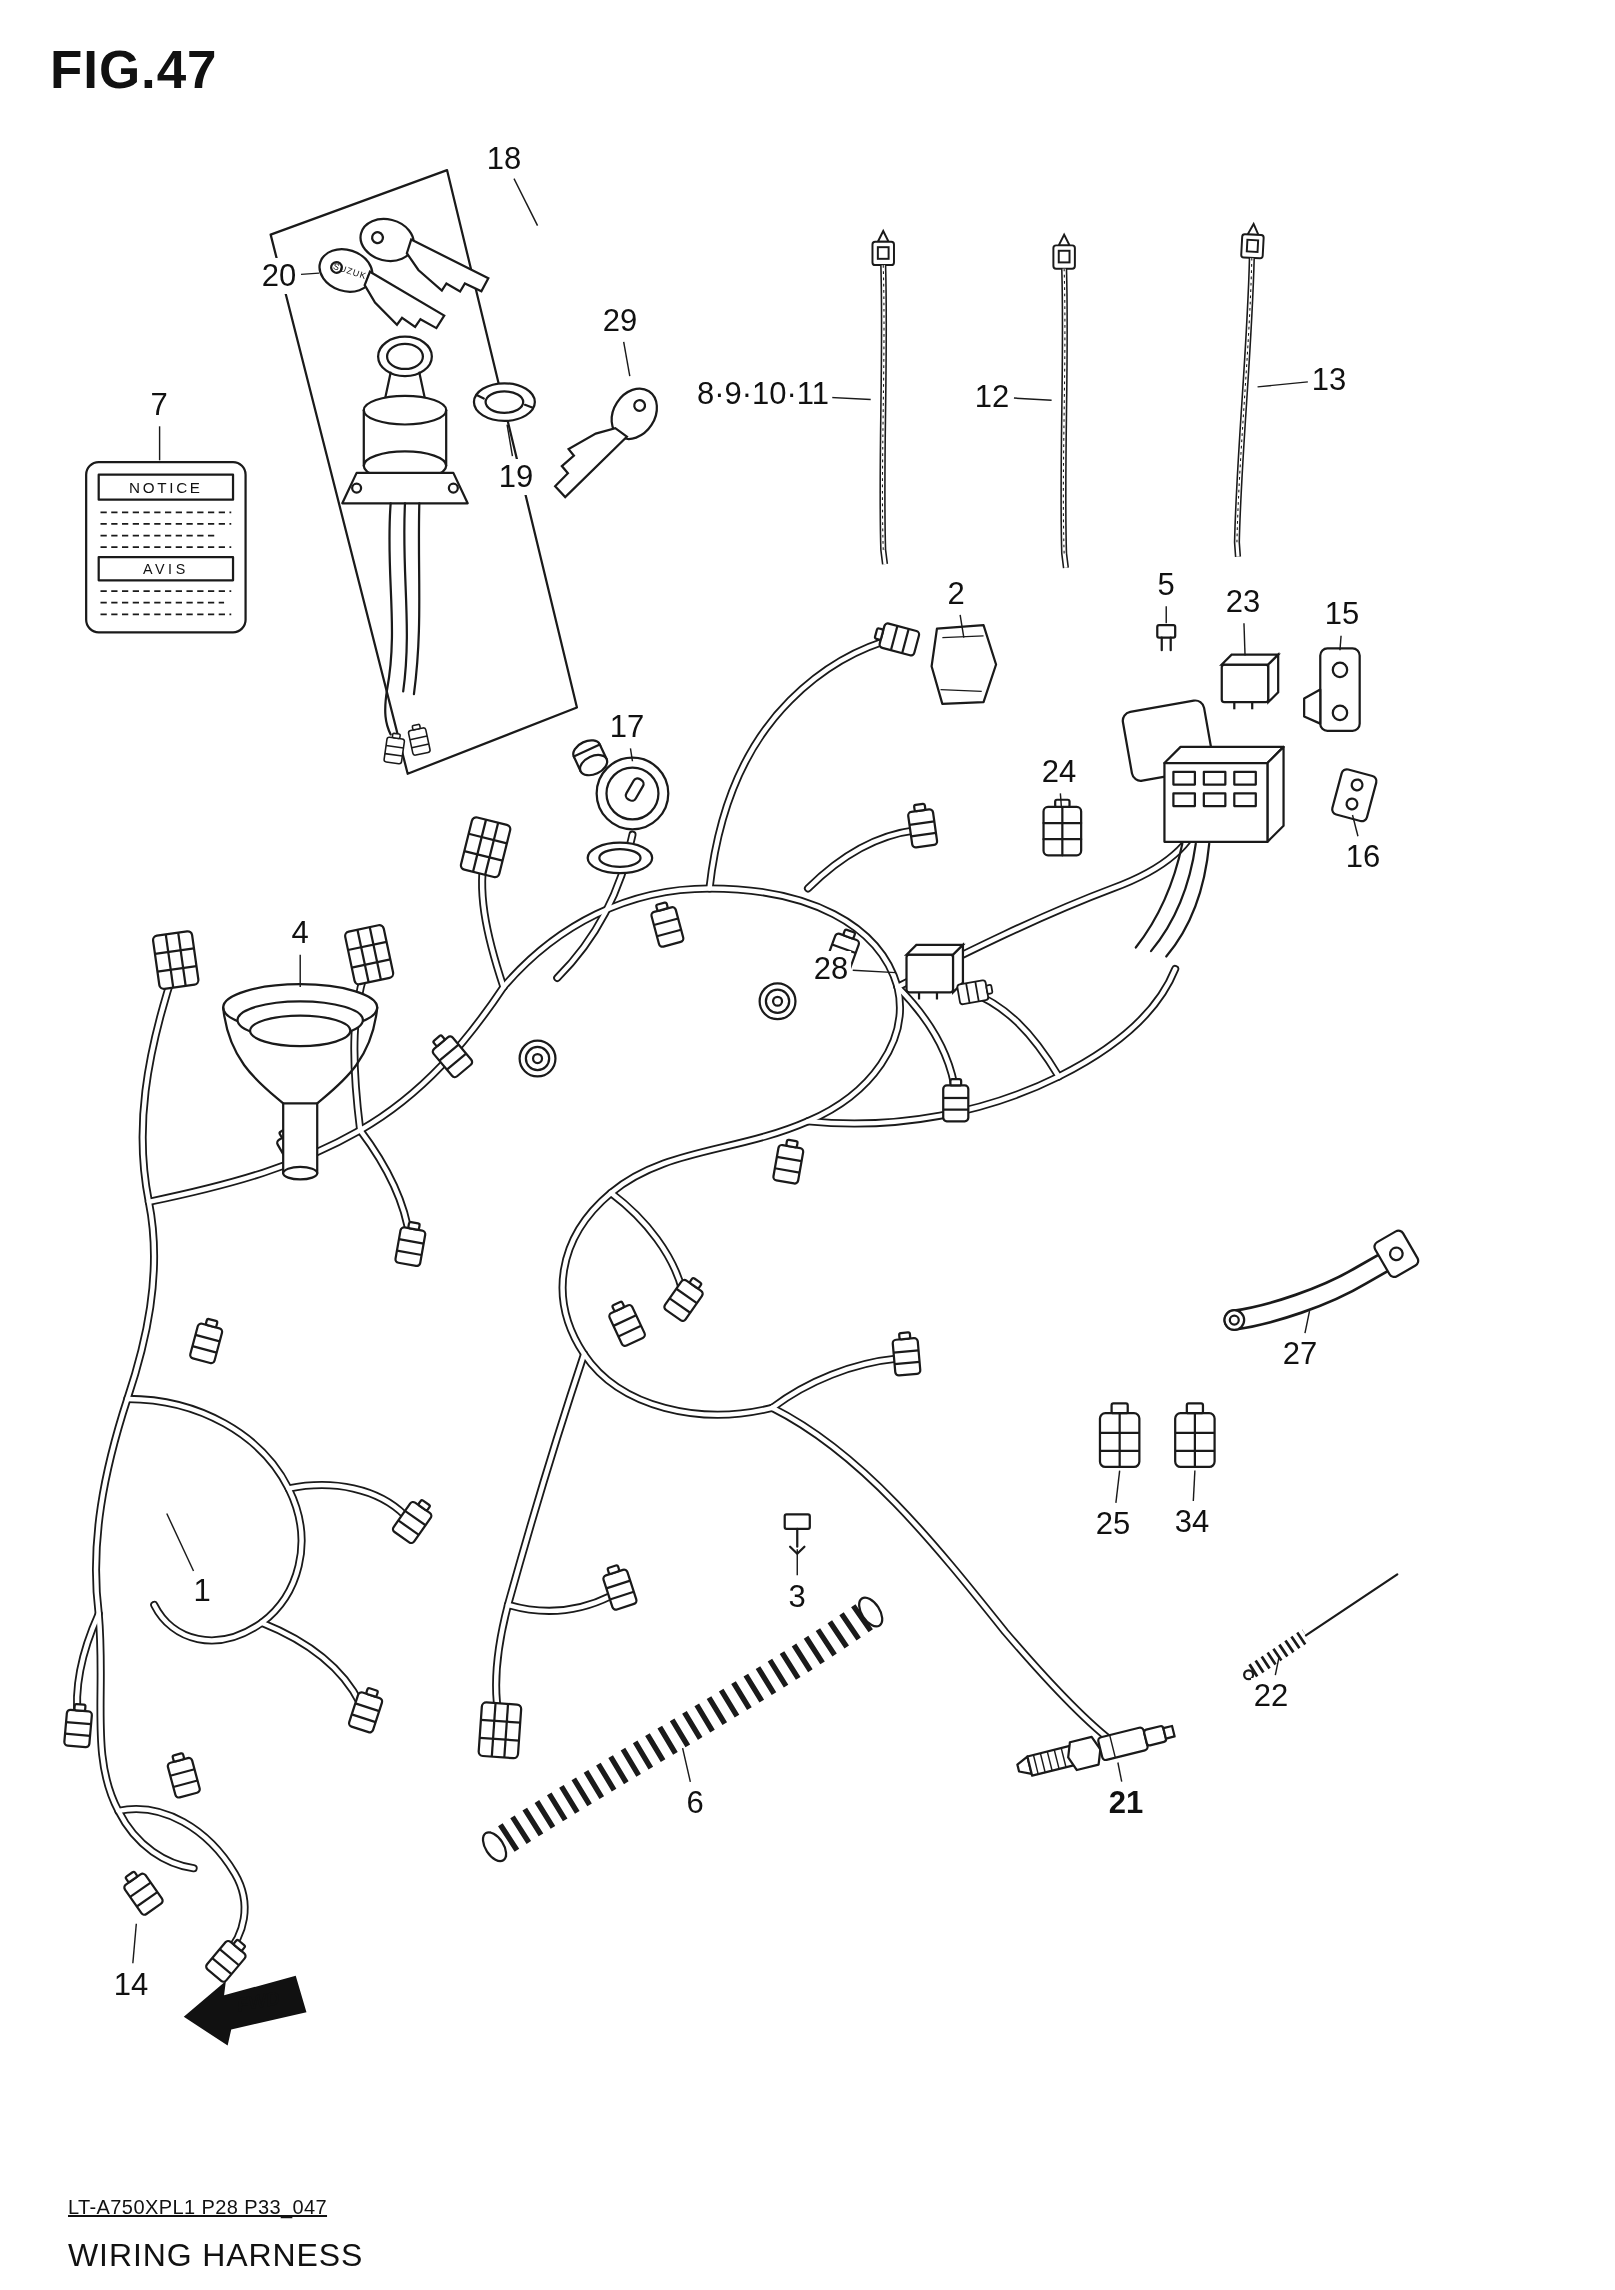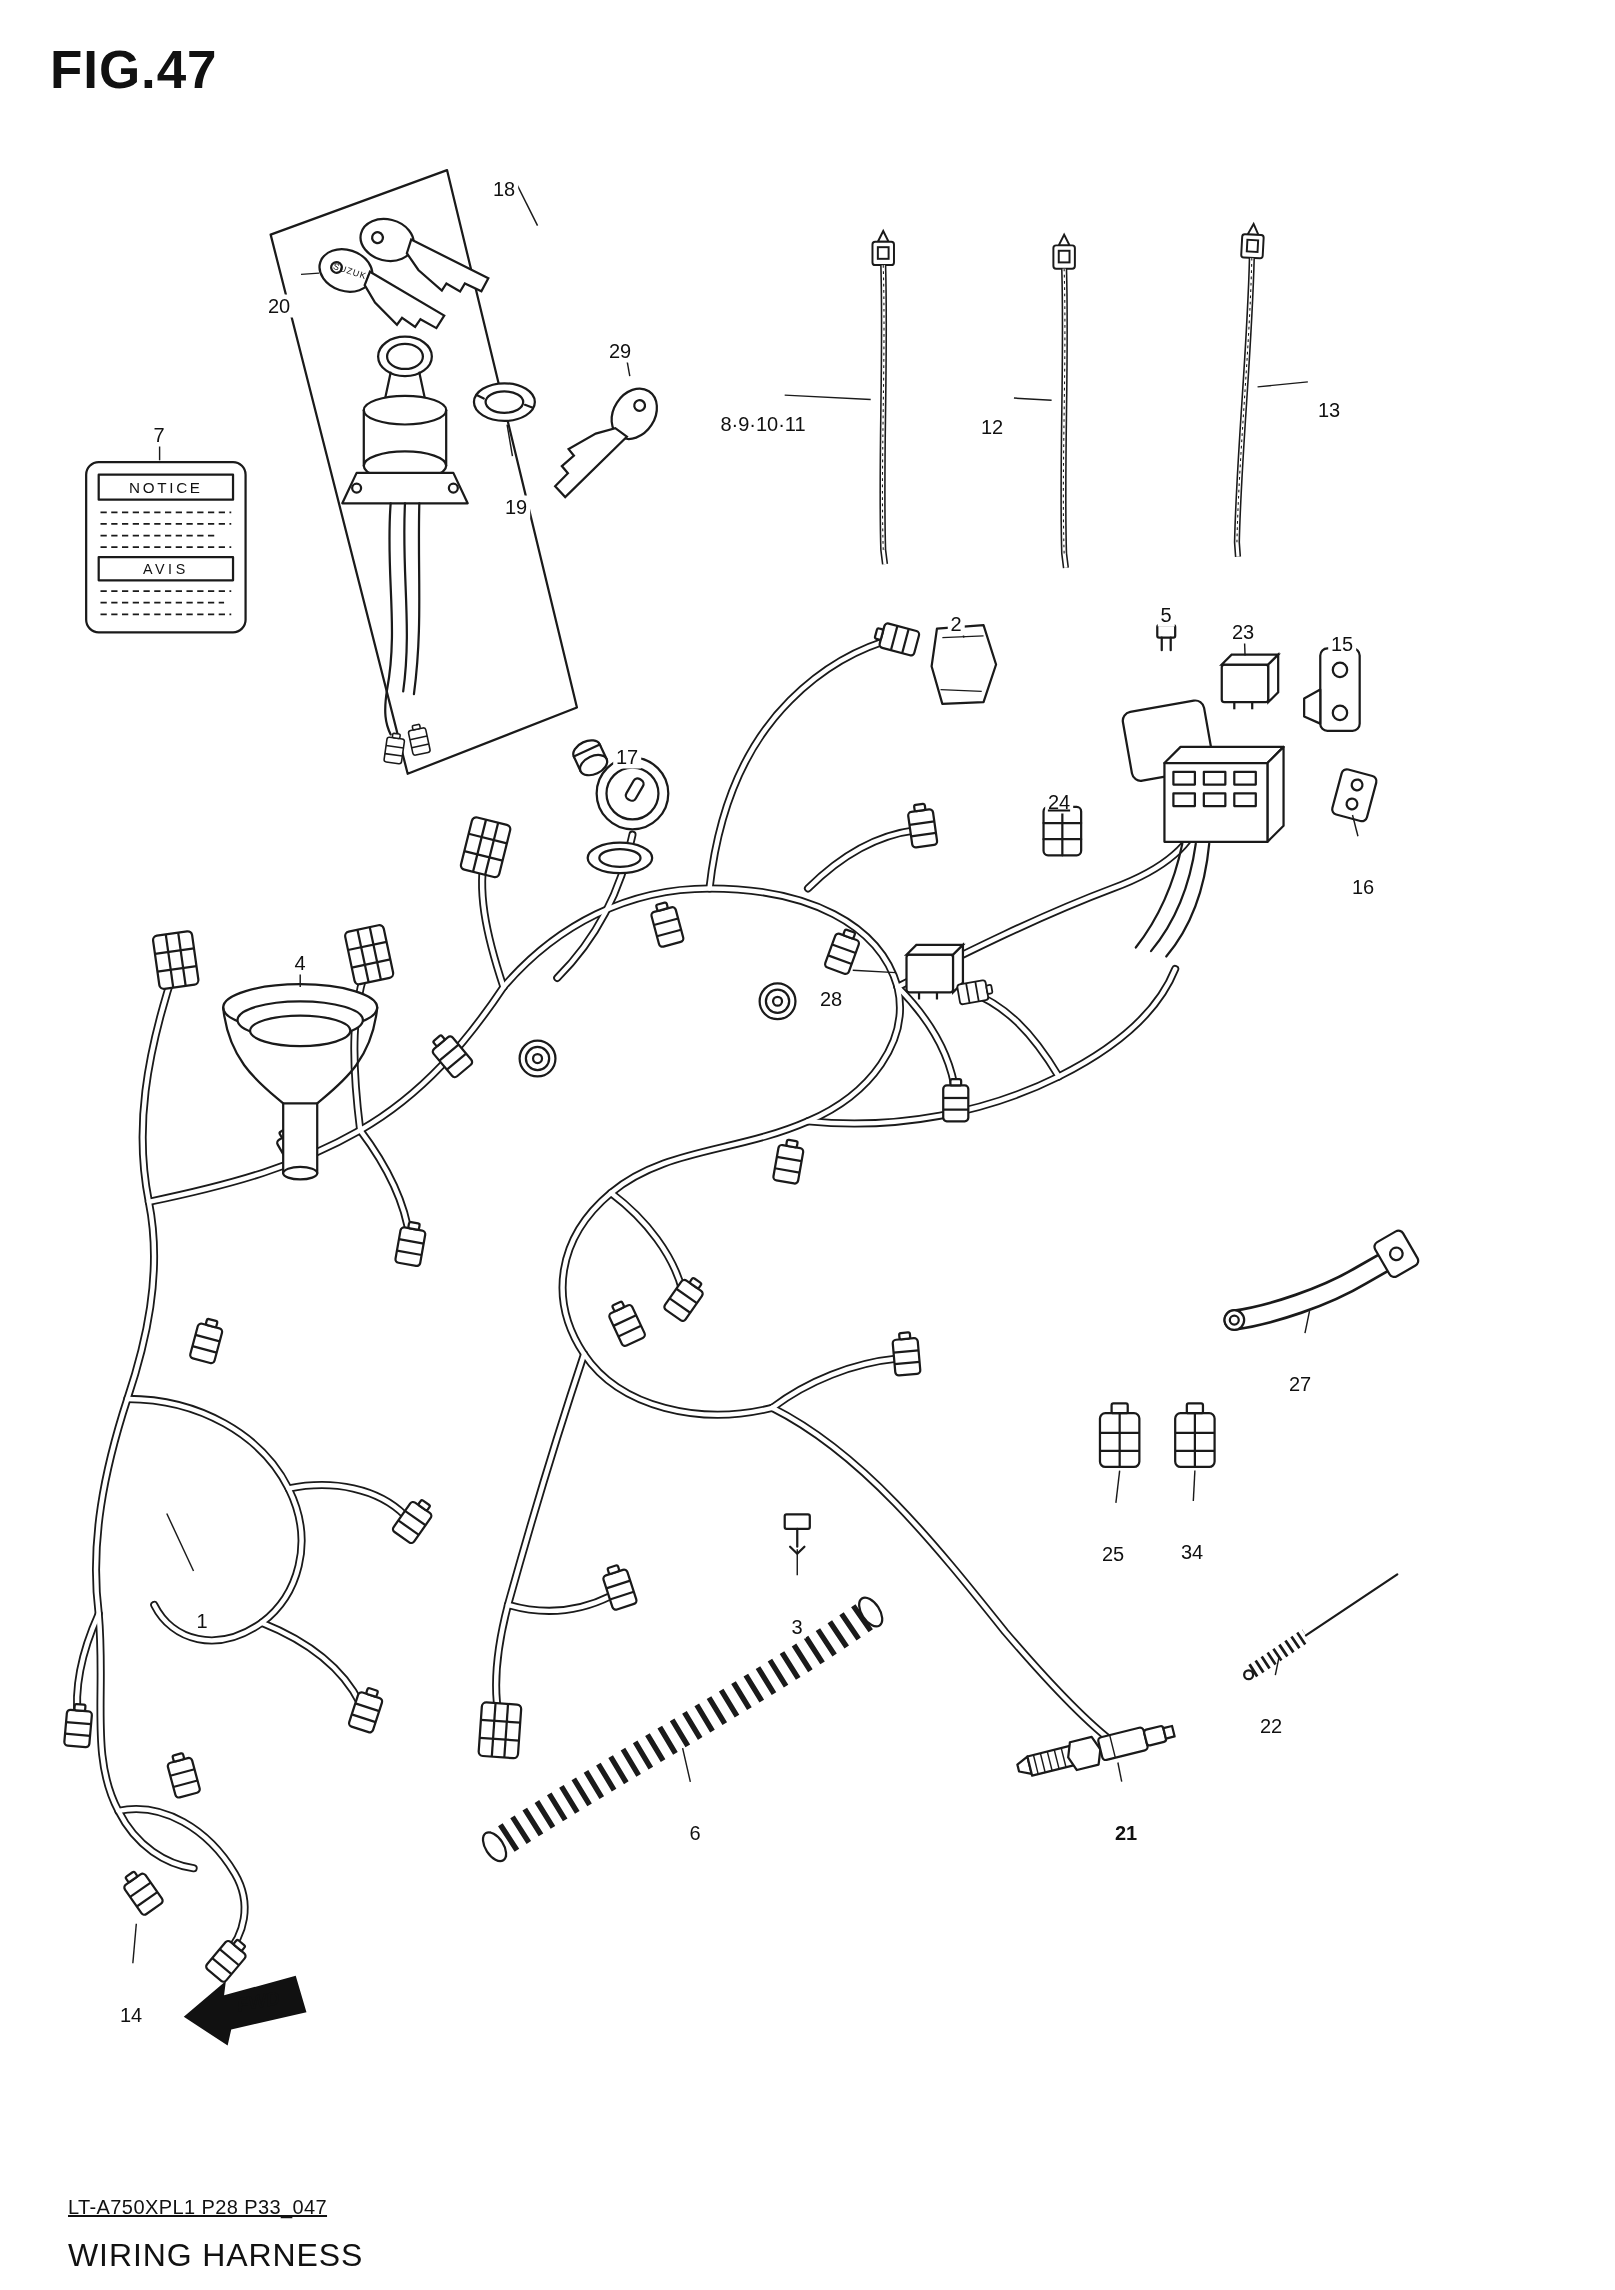--- a/index.html
+++ b/index.html
@@ -10,21 +10,21 @@
   .stage{position:absolute;left:0;top:0;width:1616px;height:2290px;}
   #diagram{position:absolute;left:0;top:0;}
 
   .fig-title{position:absolute;left:50px;top:39px;font-size:53px;font-weight:bold;letter-spacing:0.9px;}
   .footer-code{position:absolute;left:68px;top:2196px;font-size:20px;letter-spacing:0.4px;text-decoration:underline;}
   .footer-name{position:absolute;left:68px;top:2237px;font-size:32px;letter-spacing:0.9px;}
 
   #callout-layer{position:absolute;left:0;top:0;width:1616px;height:2290px;pointer-events:none;}
   .callout{
     position:absolute;transform:translate(-50%,-50%);
-    font-size:20px;color:#111;white-space:nowrap;background:#fff;padding:0 2.7px;margin-top:30px;
+    font-size:31px;color:#111;white-space:nowrap;background:#fff;padding:0 2.7px;
   }
 
   
   .ln{stroke:#1a1a1a;fill:none;stroke-width:2.5;stroke-linecap:round;stroke-linejoin:round;}
   .thin{stroke:#1a1a1a;fill:none;stroke-width:1.6;}
   .fw{fill:#fff;stroke:#1a1a1a;stroke-width:2.5;stroke-linejoin:round;}
   .dk{fill:#111;stroke:none;}
 
   .tube-out use{stroke:#1a1a1a;stroke-width:9;fill:none;stroke-linecap:round;}
   .tube-in  use{stroke:#ffffff;stroke-width:5;fill:none;stroke-linecap:round;}
@@ -444,21 +444,21 @@
       <div class="callout" style="left: 131px; top: 1985px;">14</div>
       <div class="callout" style="left: 1342px; top: 614px;">15</div>
       <div class="callout" style="left: 1363px; top: 857px;">16</div>
       <div class="callout" style="left: 627px; top: 727px;">17</div>
       <div class="callout" style="left: 504px; top: 159px;">18</div>
       <div class="callout" style="left: 516px; top: 477px;">19</div>
       <div class="callout" style="left: 279px; top: 276px;">20</div>
       <div class="callout" style="left: 1126px; top: 1803px; font-weight: bold;">21</div>
       <div class="callout" style="left: 1271px; top: 1696px;">22</div>
       <div class="callout" style="left: 1243px; top: 602px;">23</div>
-      <div class="callout" style="left: 1059px; top: 772px; text-decoration: underline;">24</div>
+      <div class="callout" style="left: 1059px; top: 772px;">24</div>
       <div class="callout" style="left: 1113px; top: 1524px;">25</div>
       <div class="callout" style="left: 1192px; top: 1522px;">34</div>
       <div class="callout" style="left: 1300px; top: 1354px;">27</div>
       <div class="callout" style="left: 831px; top: 969px;">28</div>
       <div class="callout" style="left: 620px; top: 321px;">29</div>
     </div>
 
 <div class="footer-code">LT-A750XPL1 P28 P33_047</div>
 <div class="footer-name">WIRING HARNESS</div>
 

